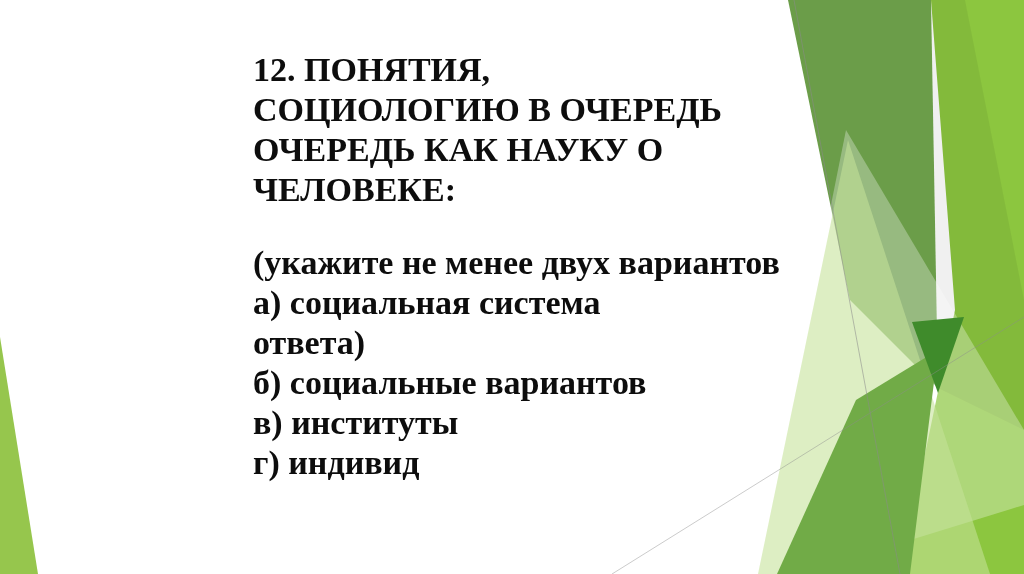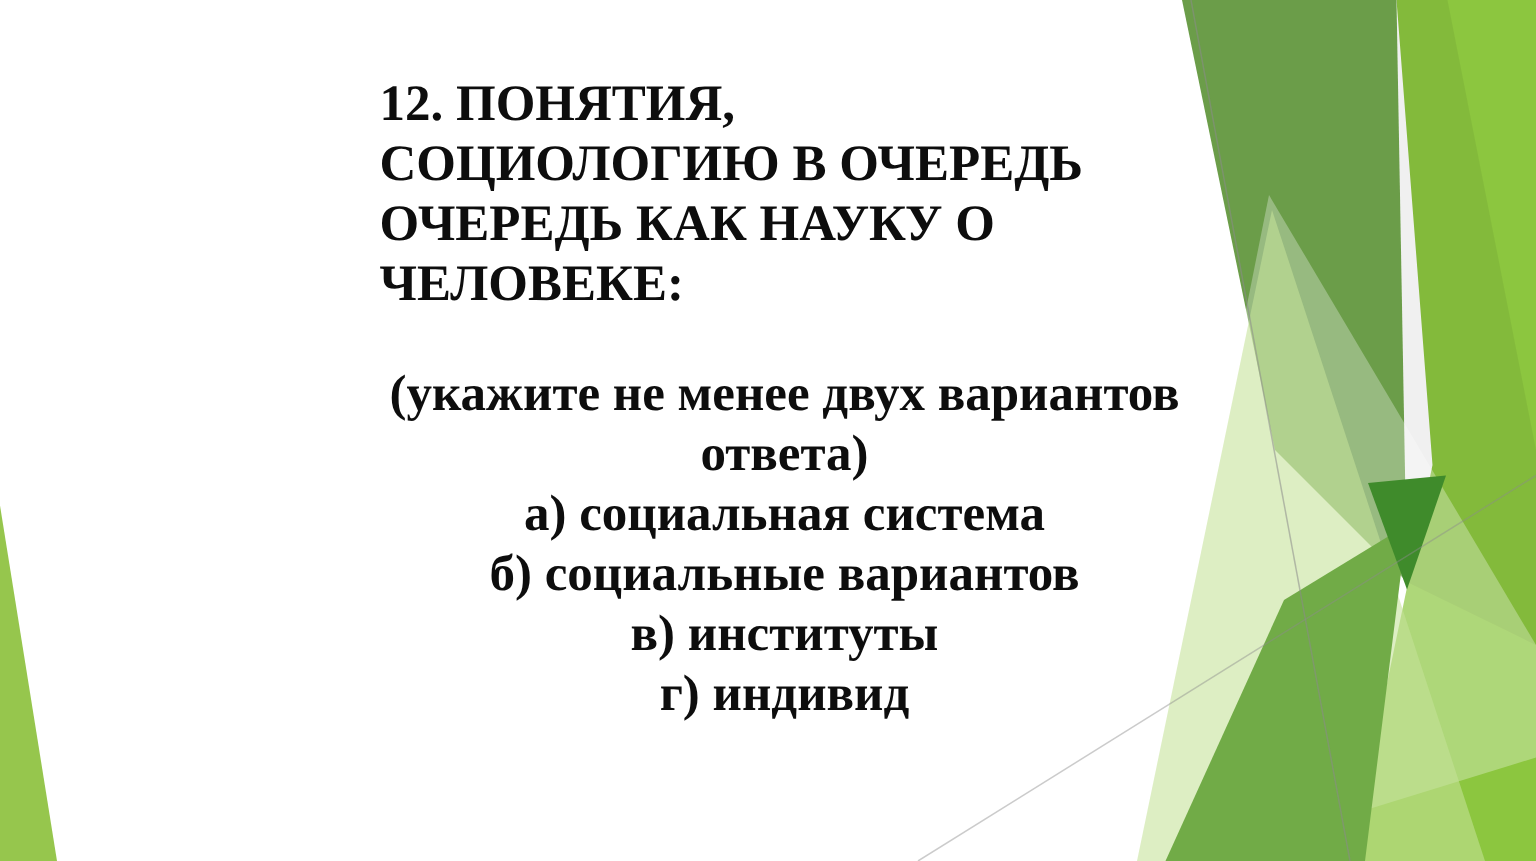--- a/index.html
+++ b/index.html
@@ -32,21 +32,20 @@
     font-weight: bold;
   }
   .q-title .line,
   .q-body .line {
     font-size: 34px;
     line-height: 40px;
     white-space: nowrap;
   }
   .q-body {
     margin-top: 33px;
-    text-align: center;
   }
 </style>
 </head>
 <body>
 
 <div class="slide">
 
   <svg class="deco" viewBox="0 0 1024 574" preserveAspectRatio="none">
 
     <polygon points="931,0 1024,0 1024,574 900,574 955,310" fill="#8CC63F"></polygon>
@@ -71,21 +70,21 @@
 
   <div class="text-block">
     <div class="q-title">
       <div class="line">12. ПОНЯТИЯ,</div>
       <div class="line">СОЦИОЛОГИЮ В ОЧЕРЕДЬ</div>
       <div class="line">ОЧЕРЕДЬ КАК НАУКУ О</div>
       <div class="line">ЧЕЛОВЕКЕ:</div>
     </div>
     <div class="q-body">
       <div class="line">(укажите не менее двух вариантов</div>
+      <div class="line">а) социальная система</div>
       <div class="line">ответа)</div>
-      <div class="line">а) социальная система</div>
       <div class="line">б) социальные вариантов</div>
       <div class="line">в) институты</div>
       <div class="line">г) индивид</div>
     </div>
   </div>
 
 </div>
 
 </body></html>

